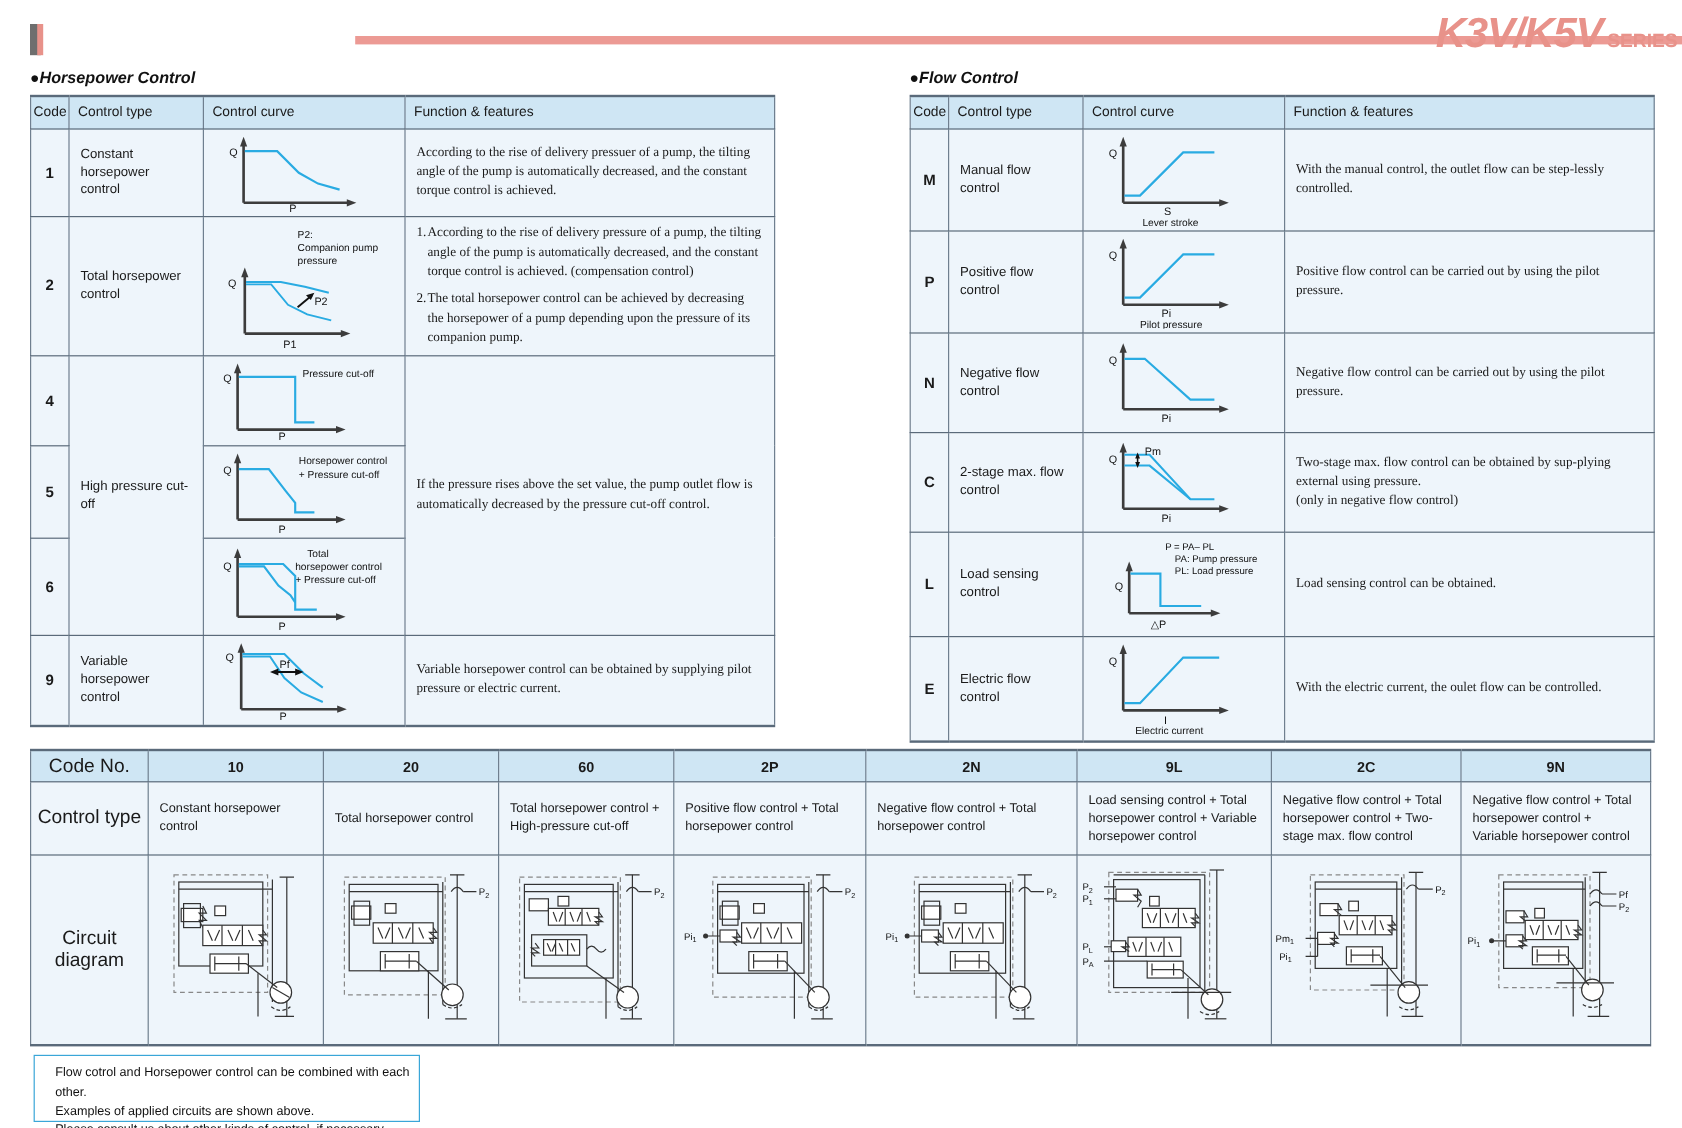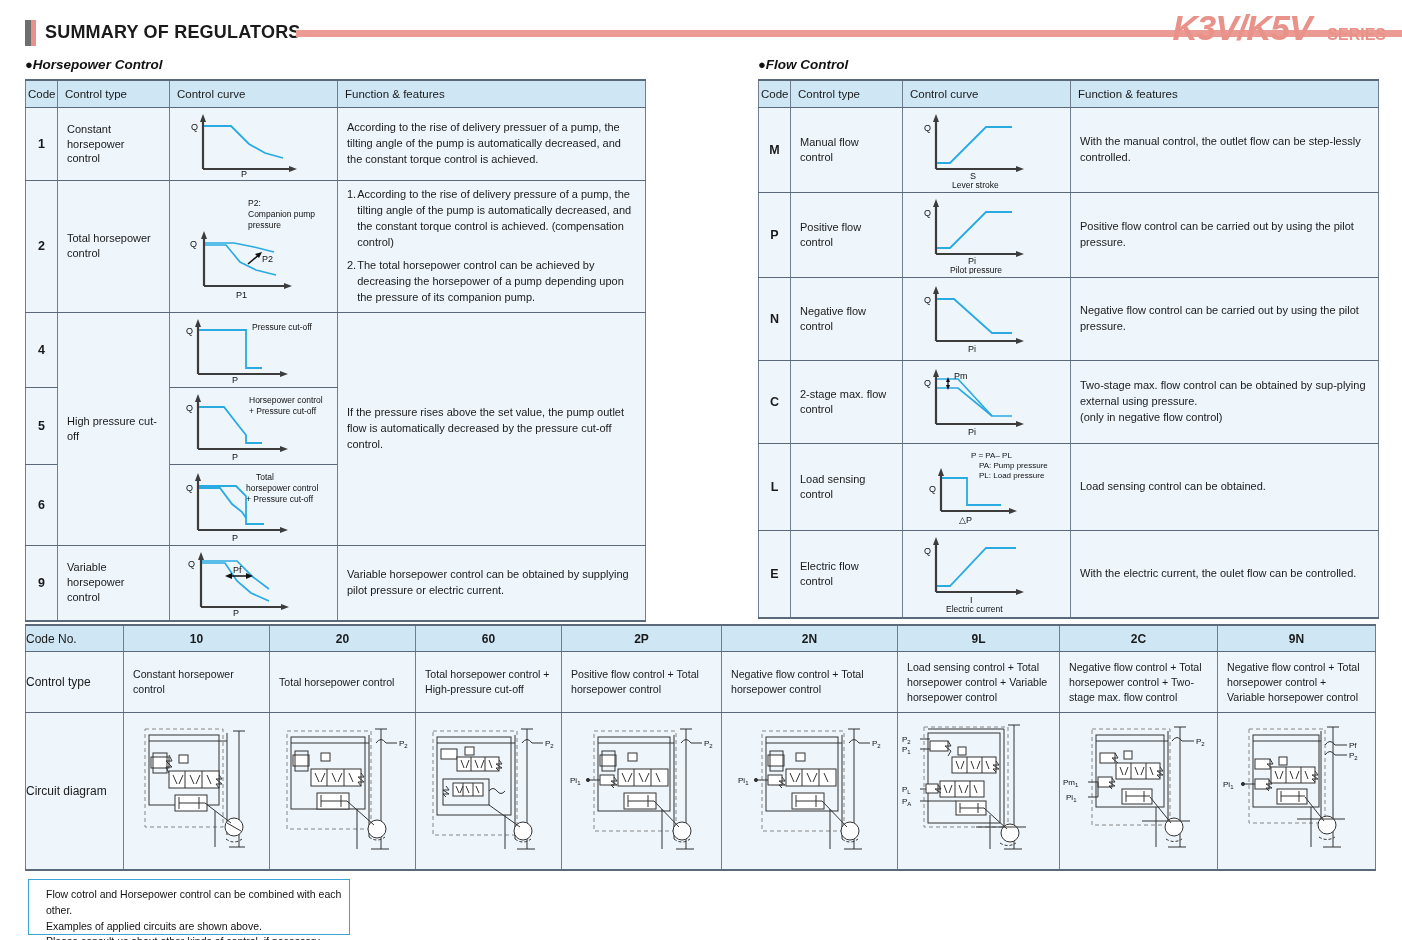--- a/index.html
+++ b/index.html
@@ -10,21 +10,21 @@
     color:#1a1a1a;
     overflow:hidden;
     position:relative;
   }
   
   .hdr{position:absolute;left:0;top:0;width:1402px;height:52px;}
   .hdr-bar{position:absolute;left:25px;top:20px;width:9px;height:26px;background:#6e6e6e;}
   .hdr-bar2{position:absolute;left:31px;top:20px;width:5px;height:26px;background:#e8928a;}
   .hdr-title{position:absolute;left:45px;top:22px;font-size:18px;font-weight:bold;letter-spacing:.2px;color:#1a1a1a;}
   .hdr-rule{position:absolute;left:296px;top:30px;right:0px;height:7px;background:#ec9a94;}
-  .hdr-series{position:absolute;right:16px;top:8px;display:flex;align-items:baseline;gap:16px;}
+  .hdr-series{position:absolute;right:4px;top:8px;display:flex;align-items:baseline;gap:4px;}
   .hdr-k{font-size:35px;font-weight:bold;font-style:italic;color:#e8928a;letter-spacing:-1px;}
   .hdr-s{font-size:16px;font-weight:bold;color:#e8928a;letter-spacing:0px;margin-top:12px;}
 
   
   .seccap{position:absolute;font-size:13.5px;font-weight:bold;color:#111;font-style:italic;}
   .seccap .dot{font-size:13px;}
 
   
   .sptab{position:absolute;border-collapse:collapse;table-layout:fixed;border-radius:19px;}
   .sptab td,.sptab th{
@@ -40,39 +40,39 @@
     font-size:11.5px;
     text-align:left;
     height:26px;
     padding:0 7px;
     border-top:2px solid #5a6a7a;
     border-bottom:1.5px solid #5a6a7a;
   }
   .sptab .c-code{text-align:center;font-weight:bold;font-size:12.5px;}
   .sptab .c-type{padding:0 9px;line-height:1.35;font-size:11px;}
   .sptab .c-curve{padding:3px 4px;text-align:center;}
-  .sptab .c-feat{padding:6px 9px;line-height:1.45;font-size:11px;vertical-align:middle;}
+  .sptab .c-feat{padding:6px 9px;line-height:1.45;font-size:11px;vertical-align:middle;font-family:Liberation Serif, serif;}
   .sptab .feat-num{display:flex;gap:1px;margin-bottom:7px;}
   .sptab .feat-num:last-child{margin-bottom:0;}
   .sptab .feat-num .n{flex:0 0 auto;}
   .rowline td{border-bottom:1px solid #5a6a7a;}
   .lastrow td{border-bottom:2px solid #5a6a7a;}
 
   
   .gsvg{display:block;margin:0 auto;}
   .gsvg text{font-family:"Liberation Sans",sans-serif;fill:#111;}
 
   
   .bt{position:absolute;border-collapse:collapse;table-layout:fixed;}
   .bt td,.bt th{border:1px solid #6f7f8f;background:#eef5fb;font-size:11px;padding:0;}
   .bt thead th{
     background:#cfe6f4;text-align:center;font-weight:bold;font-size:12px;height:25px;
     border-top:2px solid #5a6a7a;border-bottom:1.5px solid #5a6a7a;
   }
-  .bt .lbl{text-align:left;font-weight:normal;font-size:12px;}
+  .bt .lbl{text-align:center;font-weight:normal;font-size:16px;}
   .bt .ct{padding:8px 9px;line-height:1.4;font-size:10.6px;vertical-align:middle;}
   .bt .cd{padding:2px;text-align:center;vertical-align:middle;height:152px;}
   .bt .r-ct td{border-bottom:1.5px solid #5a6a7a;}
   .bt .r-cd td{border-bottom:2px solid #5a6a7a;}
 
   
   .note{
     position:absolute;left:28px;top:879px;width:322px;height:56px;
     border:1px solid #3aa6d8;background:#ffffff;
     padding:7px 0 0 17px;box-sizing:border-box;
@@ -80,21 +80,20 @@
   .note div{font-size:10.5px;line-height:1.5;color:#111;}
 
   .circ text{font-family:"Liberation Sans",sans-serif;fill:#111;}
 </style>
 </head>
 <body>
 
 <div class="hdr">
   <div class="hdr-bar"></div>
   <div class="hdr-bar2"></div>
-  <div class="hdr-title">SUMMARY OF REGULATORS</div>
   <div class="hdr-rule"></div>
   <div class="hdr-series">
     <span class="hdr-k">K3V/K5V</span>
     <span class="hdr-s">SERIES</span>
   </div>
 </div>
 
 <div class="seccap" style="left:25px;top:57px;">
   <span class="dot">●</span><span>Horsepower Control</span>
 </div>

